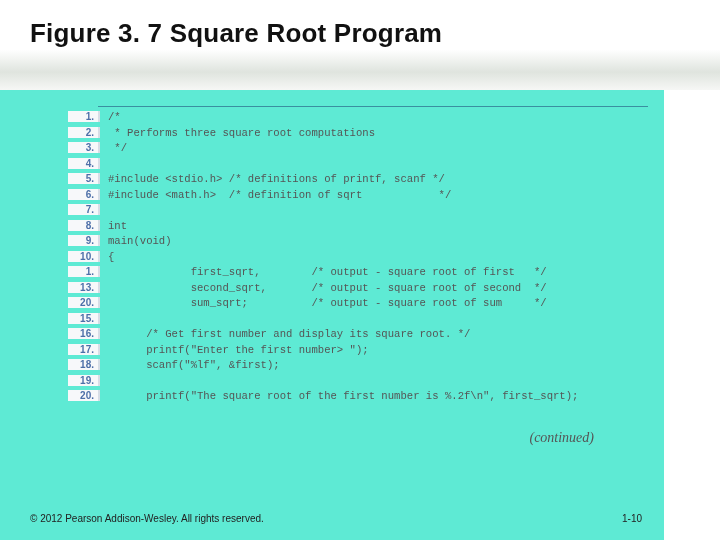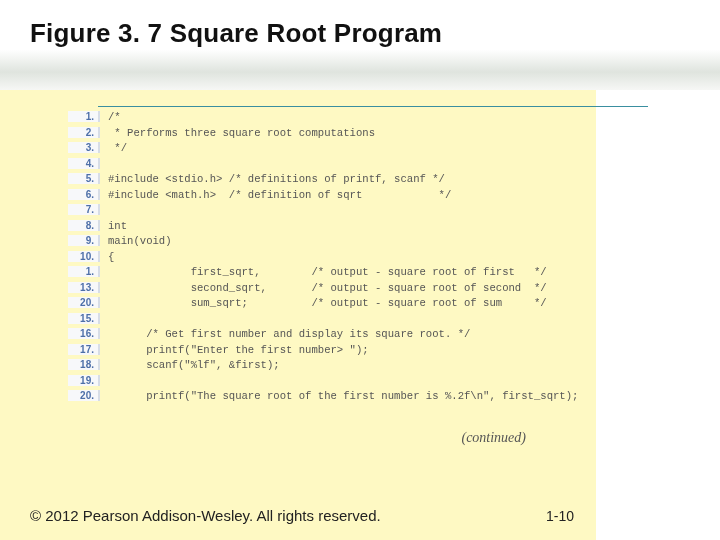--- a/index.html
+++ b/index.html
@@ -6,24 +6,24 @@
     margin: 0;
     padding: 0;
     width: 720px;
     height: 540px;
     background: #ffffff;
     font-family: Arial, Helvetica, sans-serif;
     overflow: hidden;
     position: relative;
   }
   .slide {
-    width: 596px;
+    width: 664px;
     height: 540px;
     position: relative;
-    background: #fef9c3;
+    background: #5eead4;
   }
   .title-band {
     position: absolute;
     top: 0;
     left: 0;
     width: 720px;
     height: 90px;
     background: linear-gradient(to bottom, #ffffff 0%, #ffffff 55%, #dfe4de 80%, #f6f7f5 100%);
   }
   .title {
@@ -79,28 +79,28 @@
     right: 70px;
     font-family: Georgia, "Times New Roman", serif;
     font-style: italic;
     font-size: 14px;
     color: #555;
   }
   .footer-copy {
     position: absolute;
     bottom: 16px;
     left: 30px;
-    font-size: 15px;
+    font-size: 10px;
     color: #222;
   }
   .footer-page {
     position: absolute;
     bottom: 16px;
     right: 22px;
-    font-size: 14px;
+    font-size: 10px;
     color: #222;
   }
 </style>
 </head>
 <body>
 
 <div class="slide">
   <div class="title-band"></div>
   <div class="title">
     <span class="fignum">Figure 3. 7</span><span>  Square Root Program</span>

